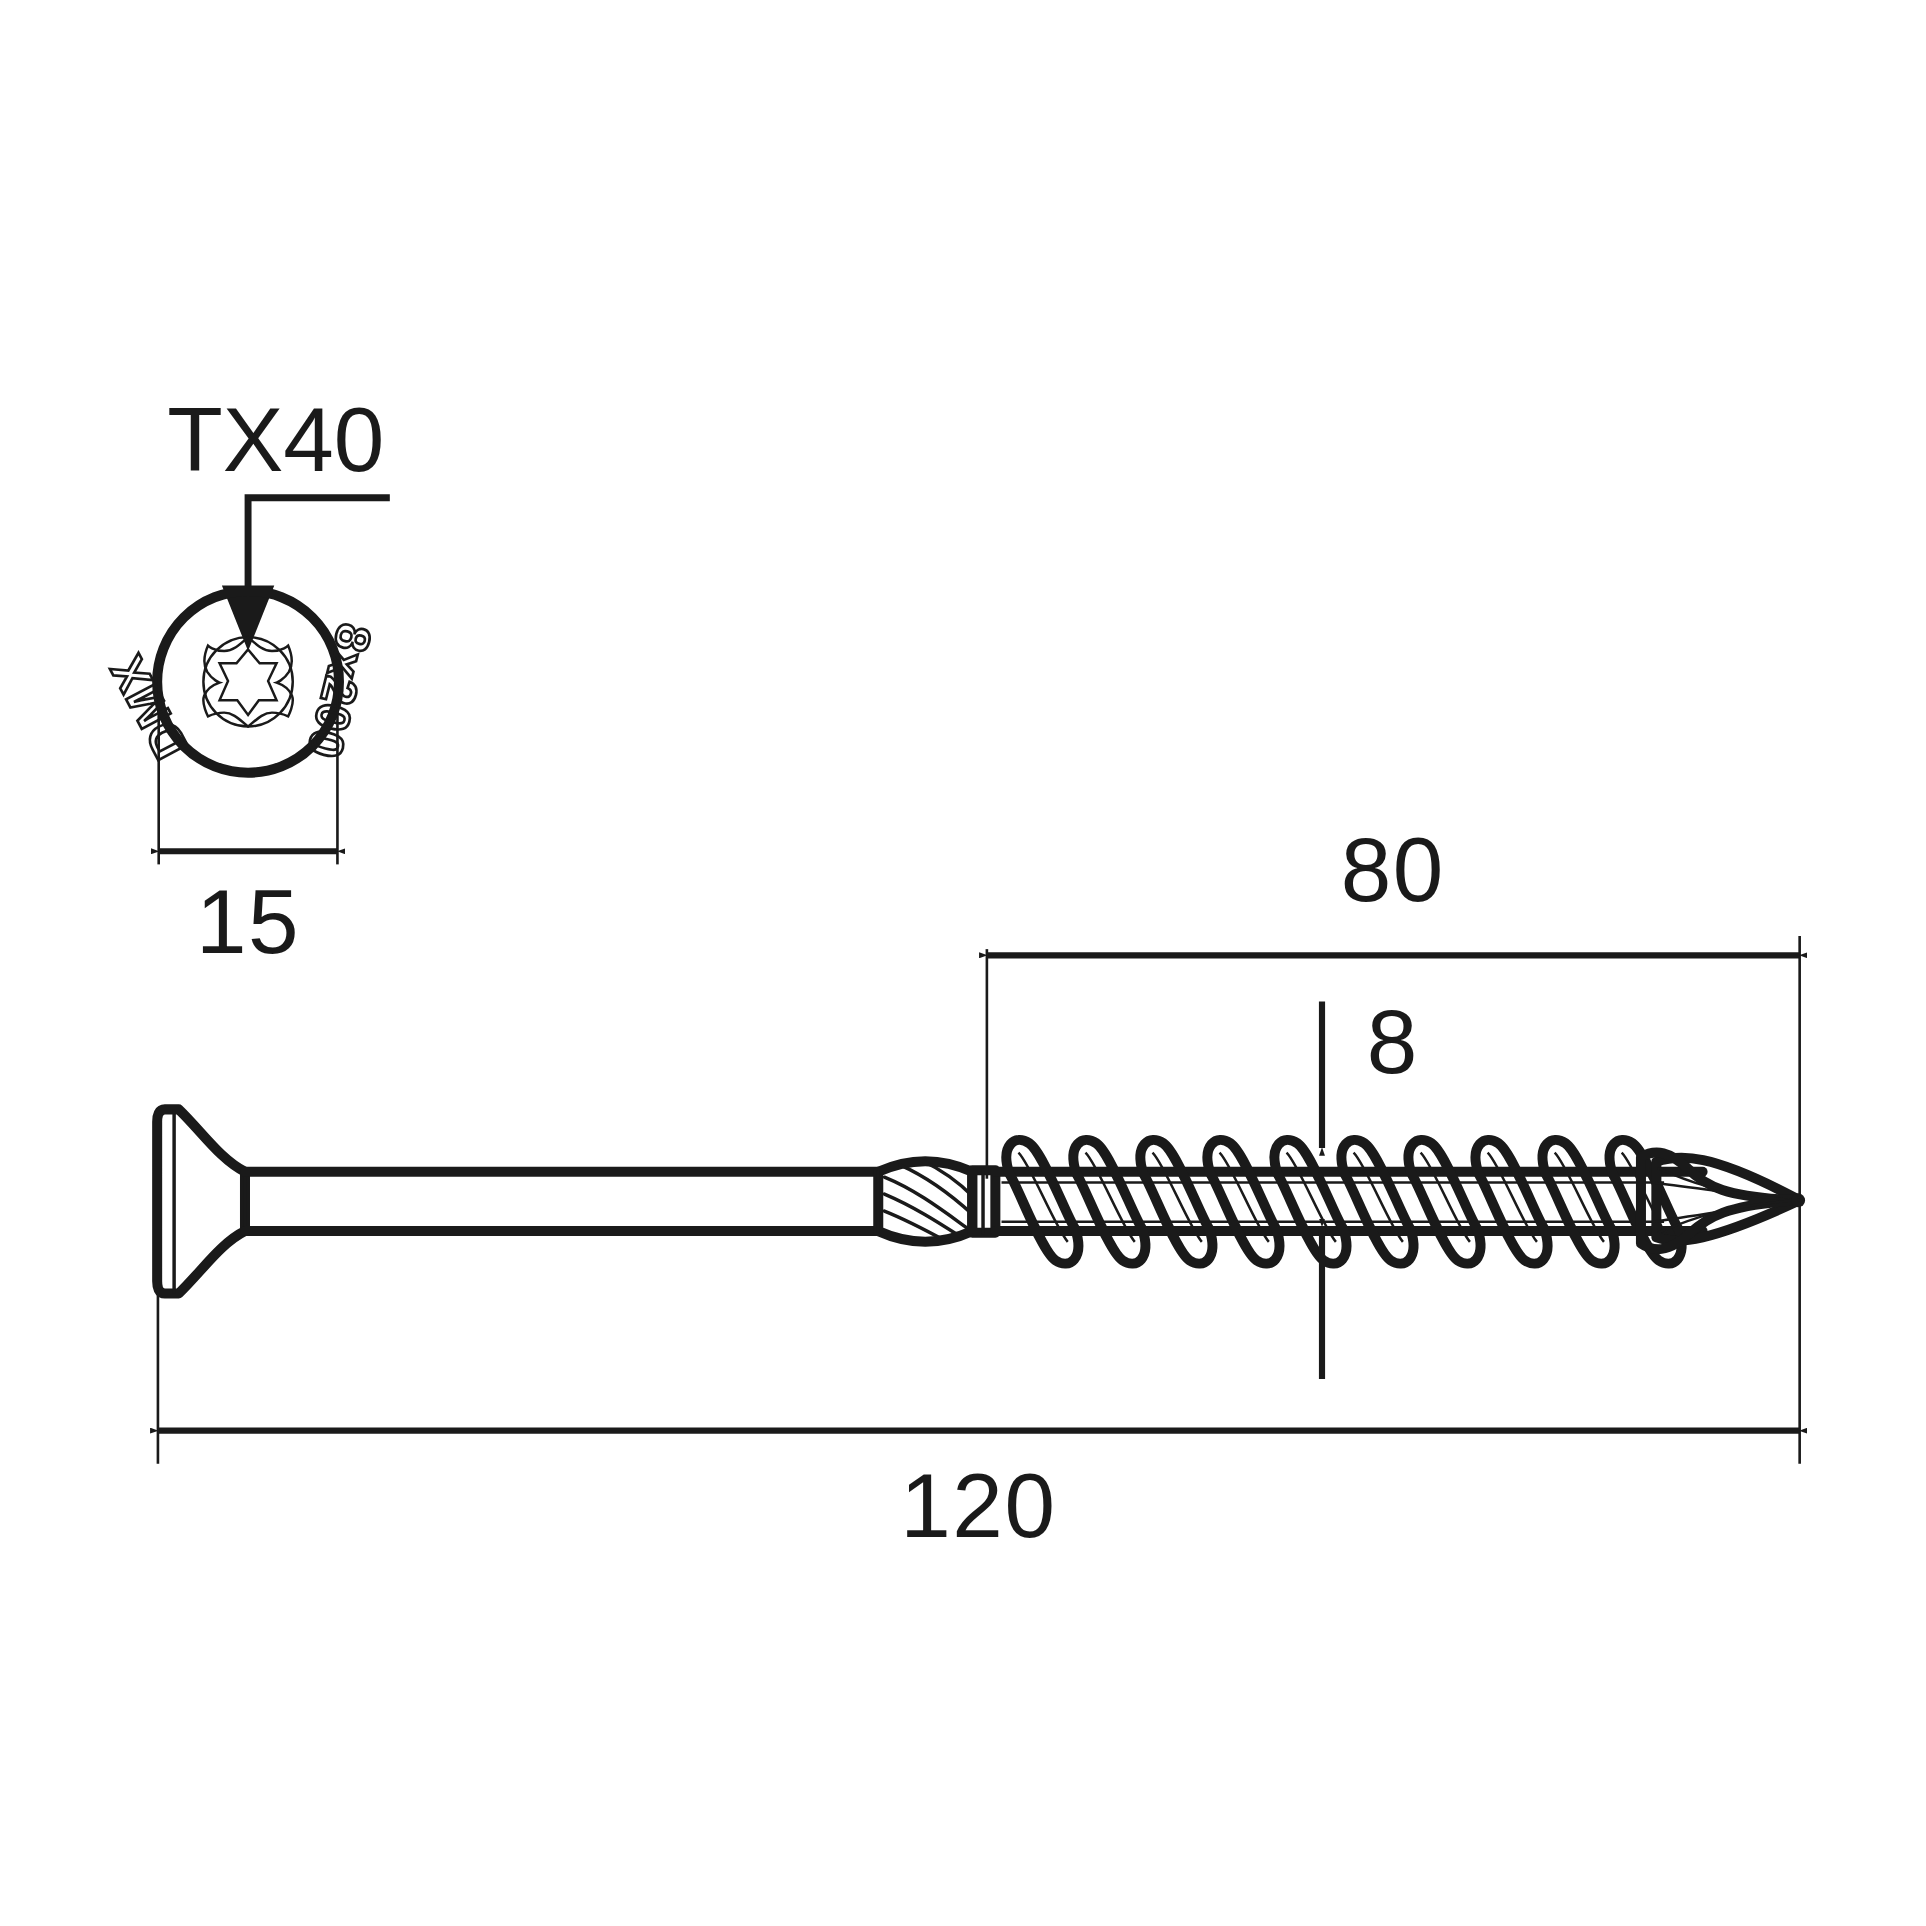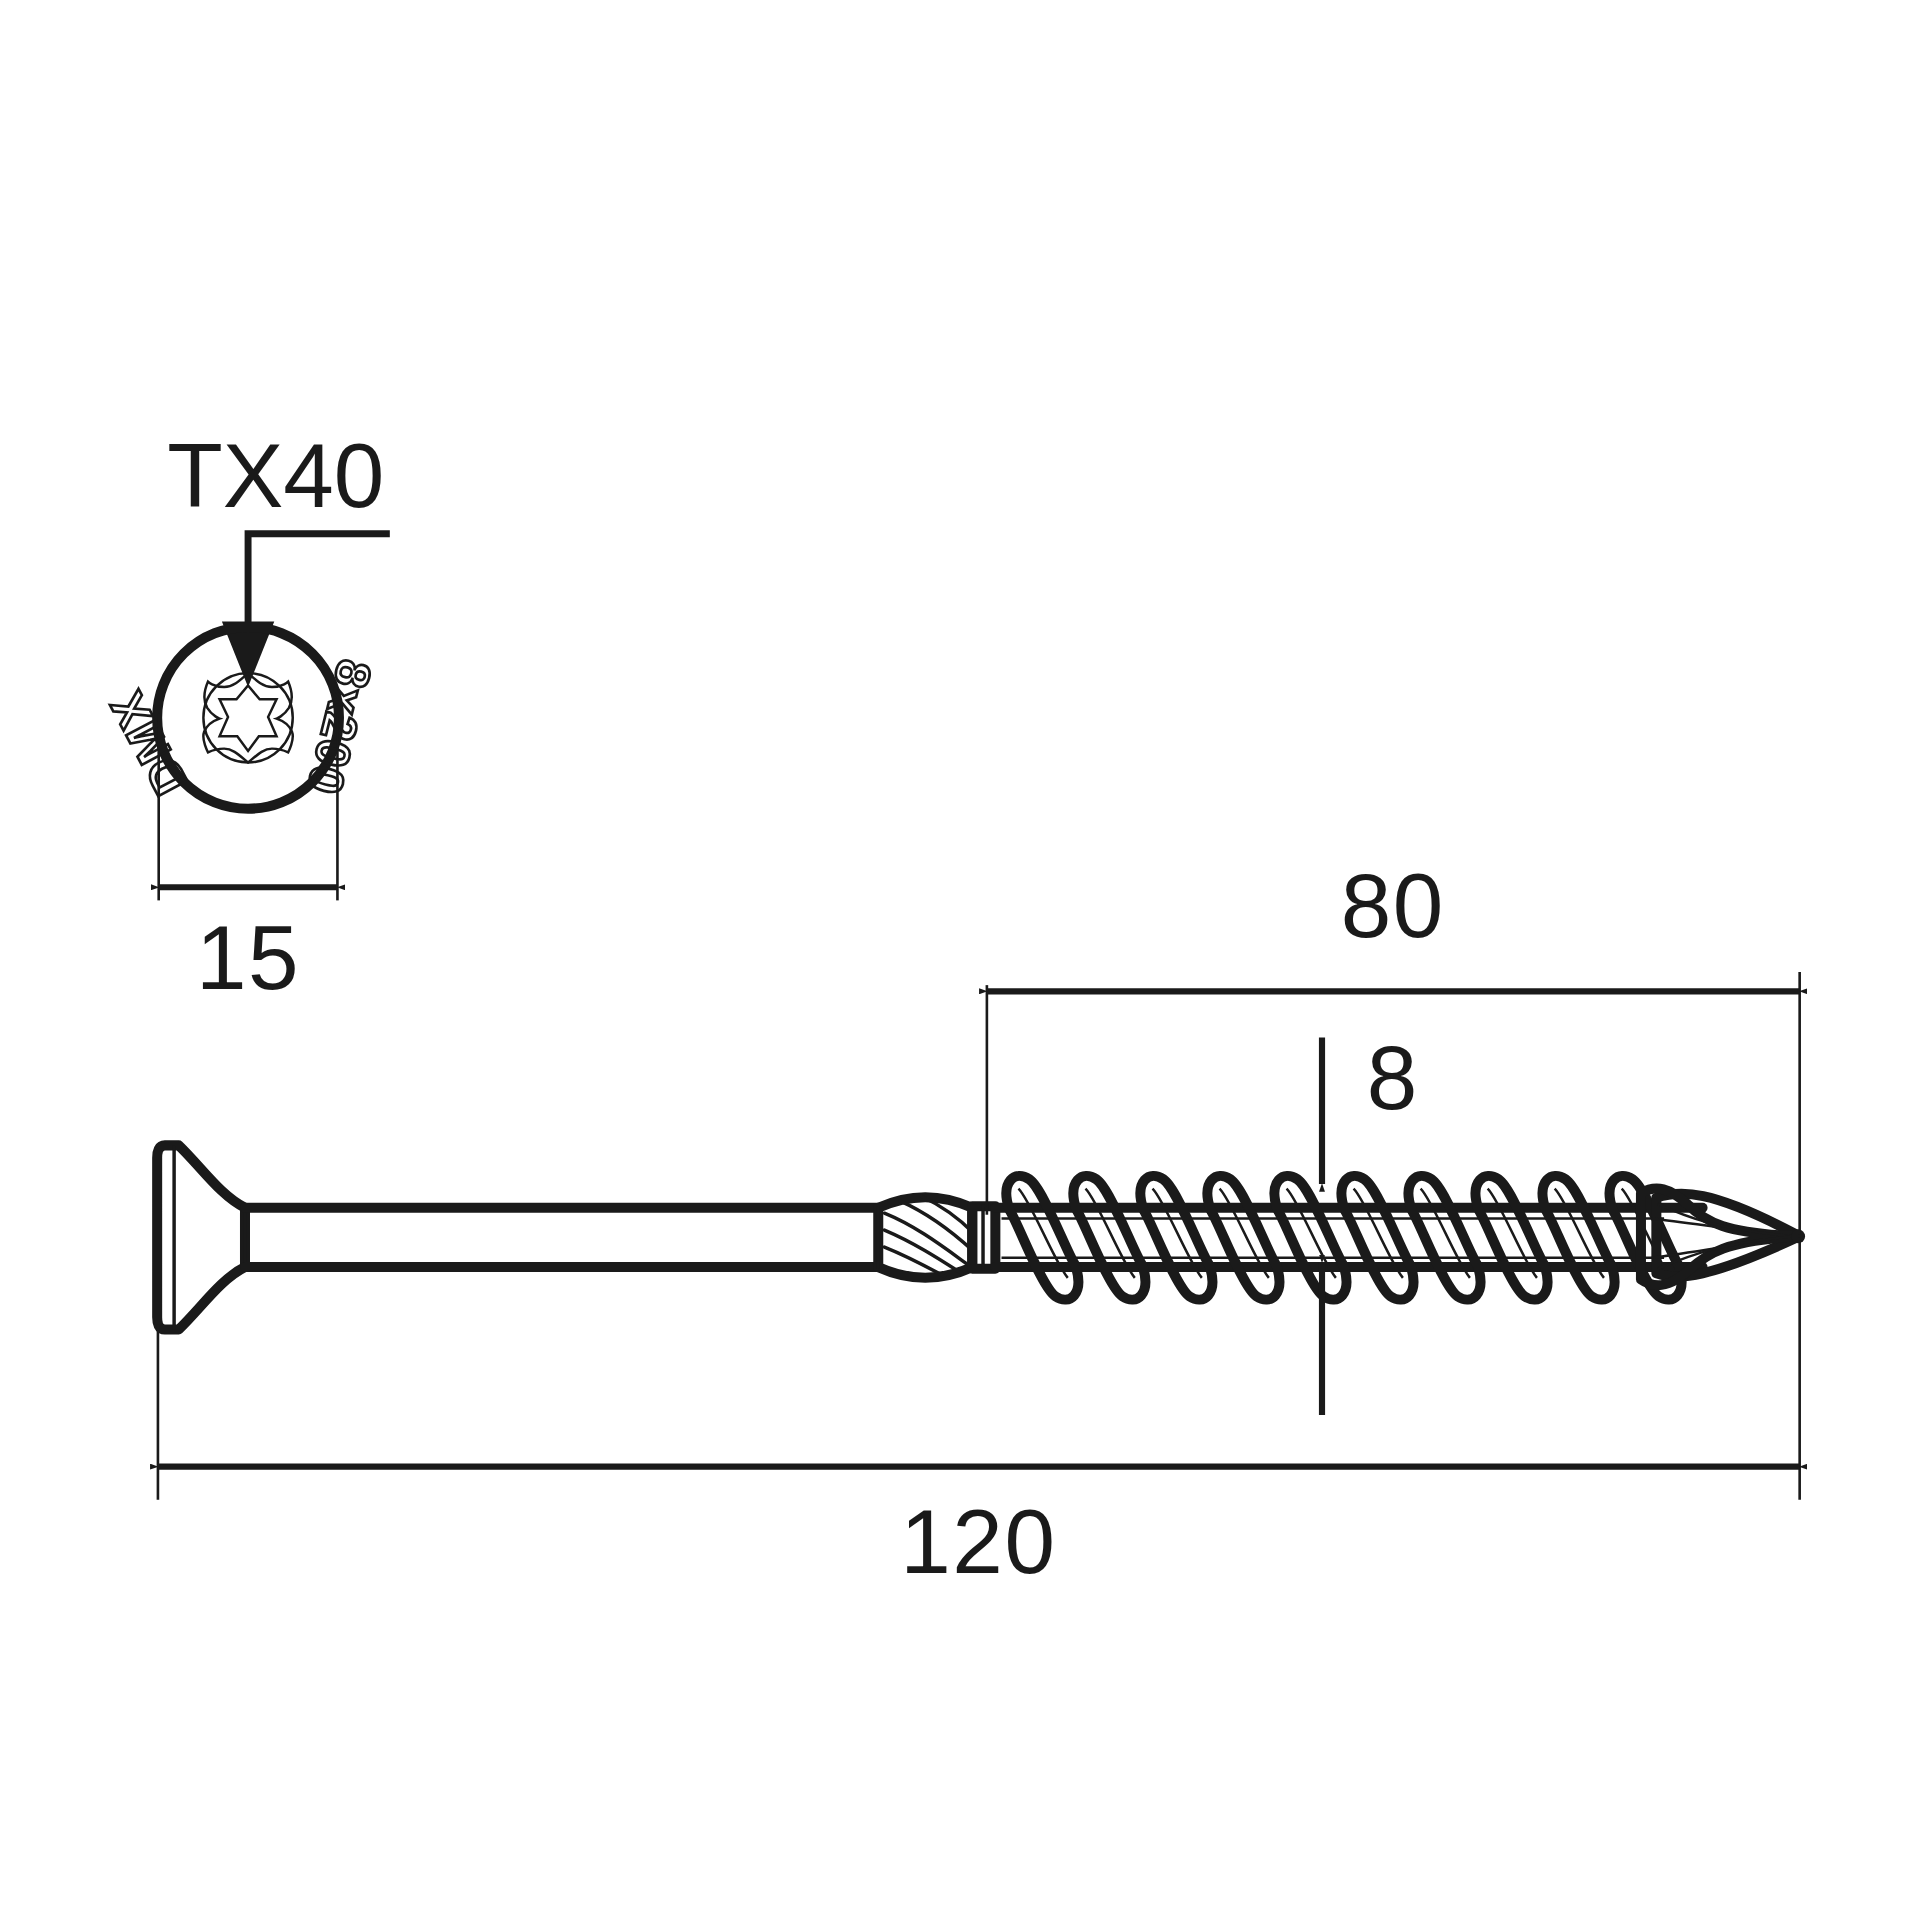--- a/index.html
+++ b/index.html
@@ -11,21 +11,20 @@
     width: 1926px;
     height: 1926px;
     font-family: "Liberation Sans", sans-serif;
     overflow: hidden;
   }
   #drawing-root {
     position: relative;
     width: 1926px;
     height: 1660px;
     background: #ffffff;
-    margin-top: 36px;
   }
   svg.sheet {
     position: absolute;
     top: 0;
     left: 0;
     width: 1926px;
     height: 1926px;
     display: block;
   }
   text {

